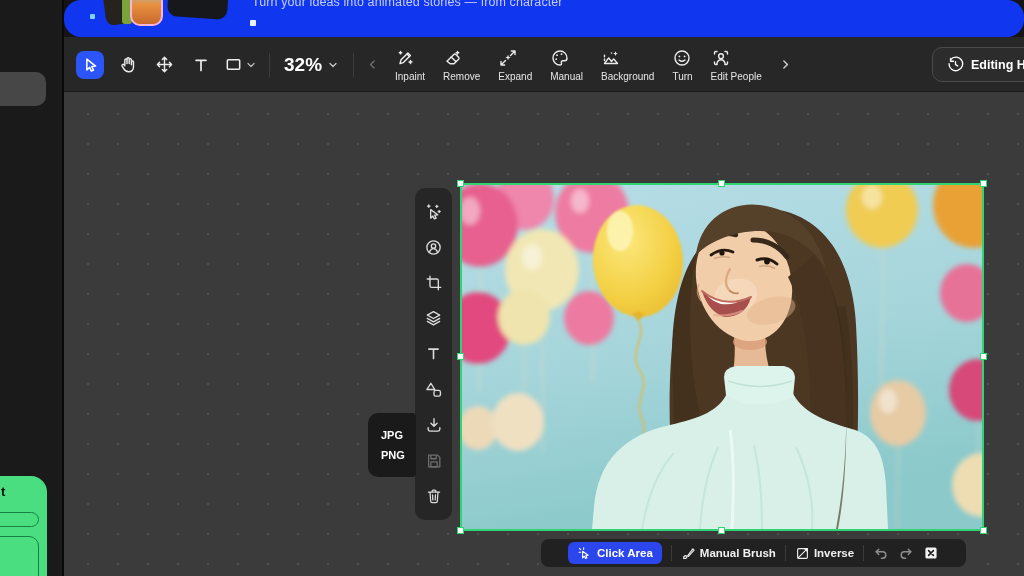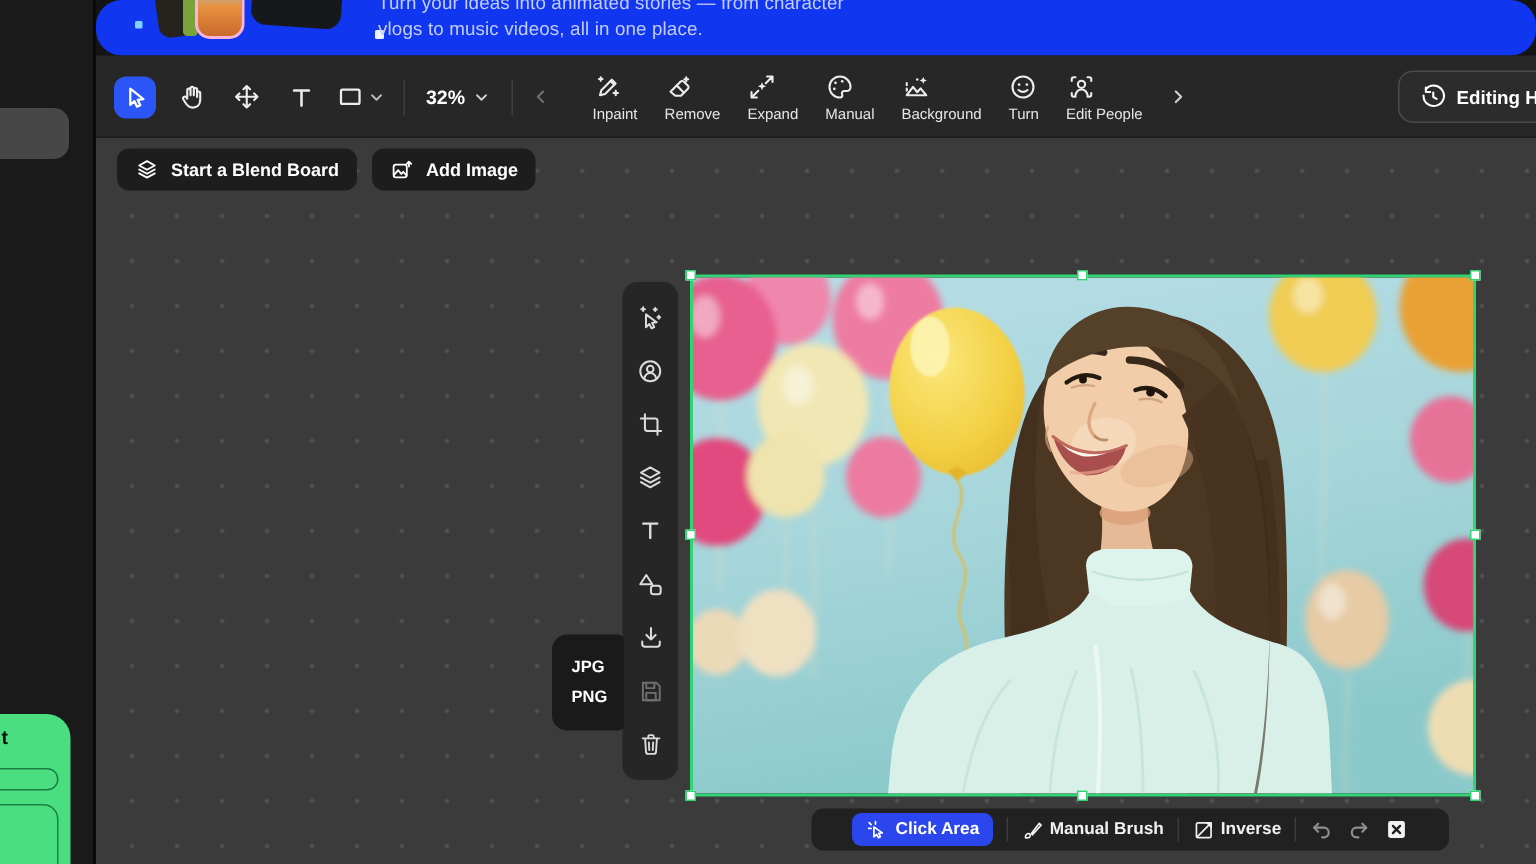--- a/index.html
+++ b/index.html
@@ -36,21 +36,21 @@
 
   
   .toolbar { position:absolute; left:64px; top:37px; width:960px; height:55px;
     background:#272727; border-bottom:1px solid #1c1c1c; }
   .tb-left { position:absolute; left:12px; top:0; height:55px; display:flex; align-items:center; gap:9px; color:#ececec; }
   .tb-btn { width:28px; height:28px; display:flex; align-items:center; justify-content:center;
     border-radius:8px; color:#ececec; }
   .tb-btn.sel { background:#2b55f7; color:#ffffff; }
   .tb-shape { display:flex; align-items:center; gap:2px; }
   .tb-divider { width:1px; height:24px; background:#3e3e3e; margin:0 3px; }
-  .tb-zoom { display:flex; align-items:center; gap:5px; color:#fff; font-size:13px; font-weight:700; padding:0 2px; }
+  .tb-zoom { display:flex; align-items:center; gap:5px; color:#fff; font-size:19px; font-weight:700; padding:0 2px; }
   .tb-chev-dim { color:#6e6e6e; display:flex; }
   .tb-tools { position:absolute; left:322px; top:0; height:55px; display:flex; align-items:center; }
   .tool-item { display:flex; flex-direction:column; align-items:flex-start; gap:3px; padding:0 9px; color:#ececec; }
   .tool-item .lbl { font-size:10px; color:#e6e6e6; white-space:nowrap; }
   .tb-more { display:flex; align-items:center; color:#cfcfcf; padding:0 8px; }
   .history-btn { position:absolute; left:868px; top:10px; height:35px; width:190px;
     background:#2c2c2c; border:1px solid #4b4b4b; border-radius:10px;
     display:flex; align-items:center; gap:7px; padding:0 14px; color:#fff;
     font-size:12.5px; font-weight:700; white-space:nowrap; }
 
@@ -72,21 +72,21 @@
   .h-bl{left:-5px;bottom:-5px;} .h-bm{left:50%;margin-left:-4px;bottom:-5px;} .h-br{right:-5px;bottom:-5px;}
 
   
   .side-tools { position:absolute; left:351px; top:96px; width:37px; height:332px;
     background:#262626; border-radius:10px; display:flex; flex-direction:column;
     align-items:center; justify-content:space-around; padding:6px 0; color:#dcdcdc; }
   .side-tools .st { display:flex; align-items:center; justify-content:center; width:30px; height:30px; }
   .st.dim { color:#6f6f6f; }
 
   
-  .export-menu { position:absolute; left:304px; top:331px; width:48px; height:64px;
+  .export-menu { position:absolute; left:304px; top:321px; width:48px; height:64px;
     background:#1a1a1a; border-radius:10px 4px 4px 10px; color:#fff;
     display:flex; flex-direction:column; justify-content:center; gap:8px; padding-left:13px;
     font-size:11px; font-weight:700; }
 
   
   .sel-bar { position:absolute; left:477px; top:447px; height:28px; background:#212121;
     border-radius:8px; display:flex; align-items:center; gap:9px; padding:0 27px; }
   .sel-primary { height:22px; background:#2b46ec; border-radius:6px; display:flex; align-items:center;
     gap:6px; padding:0 9px; color:#fff; font-size:11.5px; font-weight:700; white-space:nowrap; }
   .sel-opt { display:flex; align-items:center; gap:4px; color:#f0f0f0; font-size:11.5px; font-weight:700; white-space:nowrap; }
@@ -108,21 +108,20 @@
 
 <div class="banner">
   <div class="thumb t1"></div>
   <div class="thumb t2"></div>
   <div class="thumb t3"></div>
   <div class="thumb t4"></div>
   <div class="spark-dot" style="left:26px; top:14px;"></div>
   <div class="spark-dot" style="left:186px; top:20px; width:6px; height:6px; background:#e8f3ff;"></div>
   <div class="banner-text">
     <div>Turn your ideas into animated stories — from character</div>
-    <div>vlogs to music videos, all in one place.</div>
   </div>
   <div class="banner-dismiss">Dismiss</div>
 </div>
 
 <div class="toolbar">
   <div class="tb-left">
     <div class="tb-btn sel">
       <span>
         <svg width="18" height="18" viewBox="0 0 20 20" fill="none" stroke="currentColor" stroke-width="1.7" stroke-linejoin="round">
             <path d="M6.5 3.5 L6.5 15.5 L9.6 12.7 L11.5 16.8 L13.9 15.7 L12 11.7 L16.2 11.2 Z"></path>
@@ -268,42 +267,20 @@
           <path d="M4.2 2.8 v3.4 h3.4"></path>
           <path d="M10 6.6 v3.6 l2.6 1.5"></path>
         </svg>
     </span>
     <span>Editing History</span>
   </div>
 </div>
 
 <div class="canvas">
 
-  <div class="canvas-actions">
-    <div class="dark-btn">
-      <span>
-        <svg width="16" height="16" viewBox="0 0 20 20" fill="none" stroke="currentColor" stroke-width="1.5" stroke-linecap="round" stroke-linejoin="round">
-            <path d="M10 3 L16.5 6.6 L10 10.2 L3.5 6.6 Z"></path>
-            <path d="M3.5 10 L10 13.6 L16.5 10"></path>
-            <path d="M3.5 13.2 L10 16.8 L16.5 13.2"></path>
-          </svg>
-      </span>
-      <span>Start a Blend Board</span>
-    </div>
-    <div class="dark-btn">
-      <span>
-        <svg width="16" height="16" viewBox="0 0 20 20" fill="none" stroke="currentColor" stroke-width="1.5" stroke-linecap="round" stroke-linejoin="round">
-            <rect x="3" y="6" width="11" height="10.5" rx="2"></rect>
-            <path d="M3.4 14.5 l3.4-4 2.6 3.2 1.6-1.8 2.8 3"></path>
-            <path d="M15.8 7.6 V3.4 M15.8 3.4 l-1.9 1.9 M15.8 3.4 l1.9 1.9"></path>
-          </svg>
-      </span>
-      <span>Add Image</span>
-    </div>
-  </div>
 
   <div class="image-frame">
     <svg width="520" height="344" viewBox="0 0 520 344" preserveAspectRatio="none">
       <defs>
         <linearGradient id="bgG" x1="0" y1="0" x2="0.25" y2="1">
           <stop offset="0" stop-color="#b7dde6"></stop>
             <stop offset="0.55" stop-color="#a5d5da"></stop>
             <stop offset="1" stop-color="#8bc9cb"></stop>
         </linearGradient>
         <radialGradient id="ylG" cx="0.38" cy="0.3" r="0.9">

